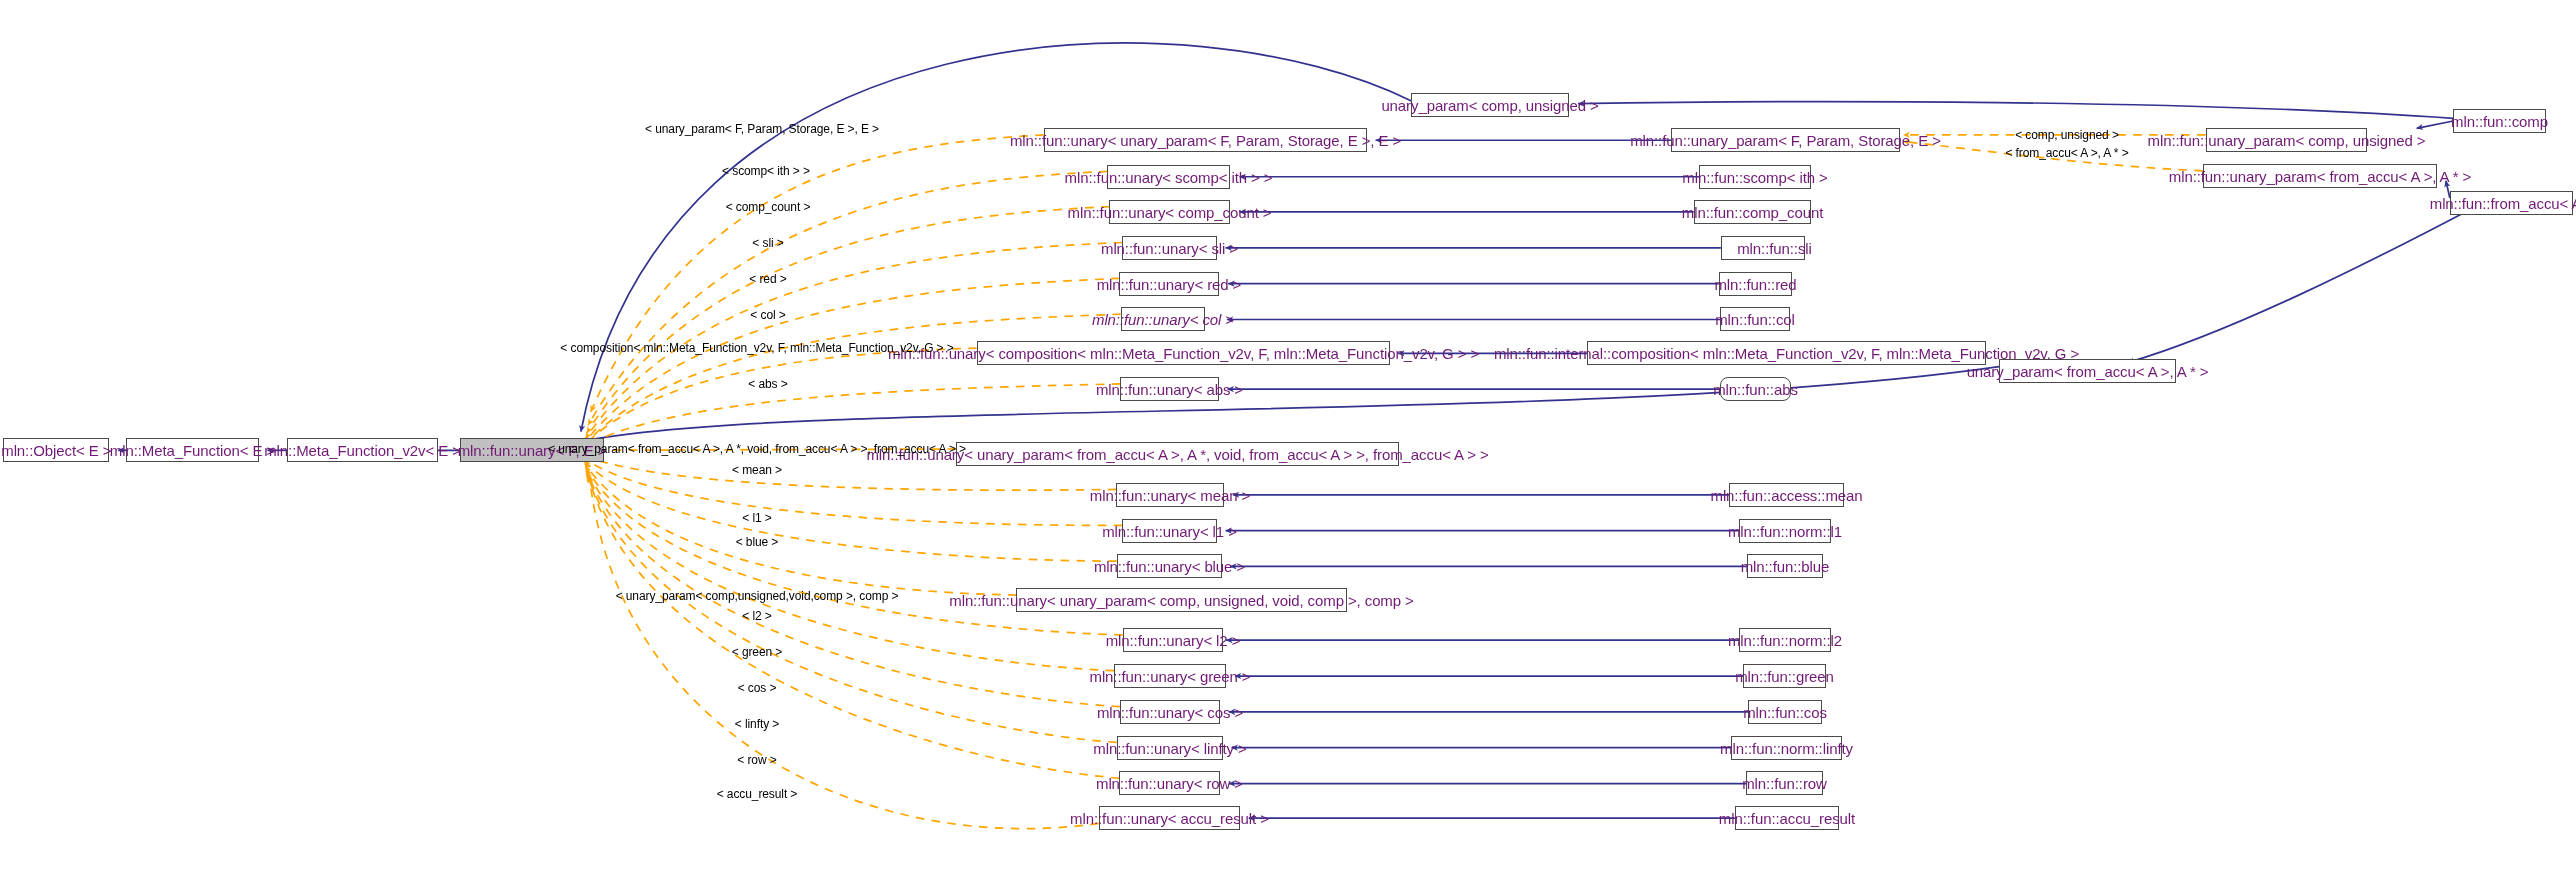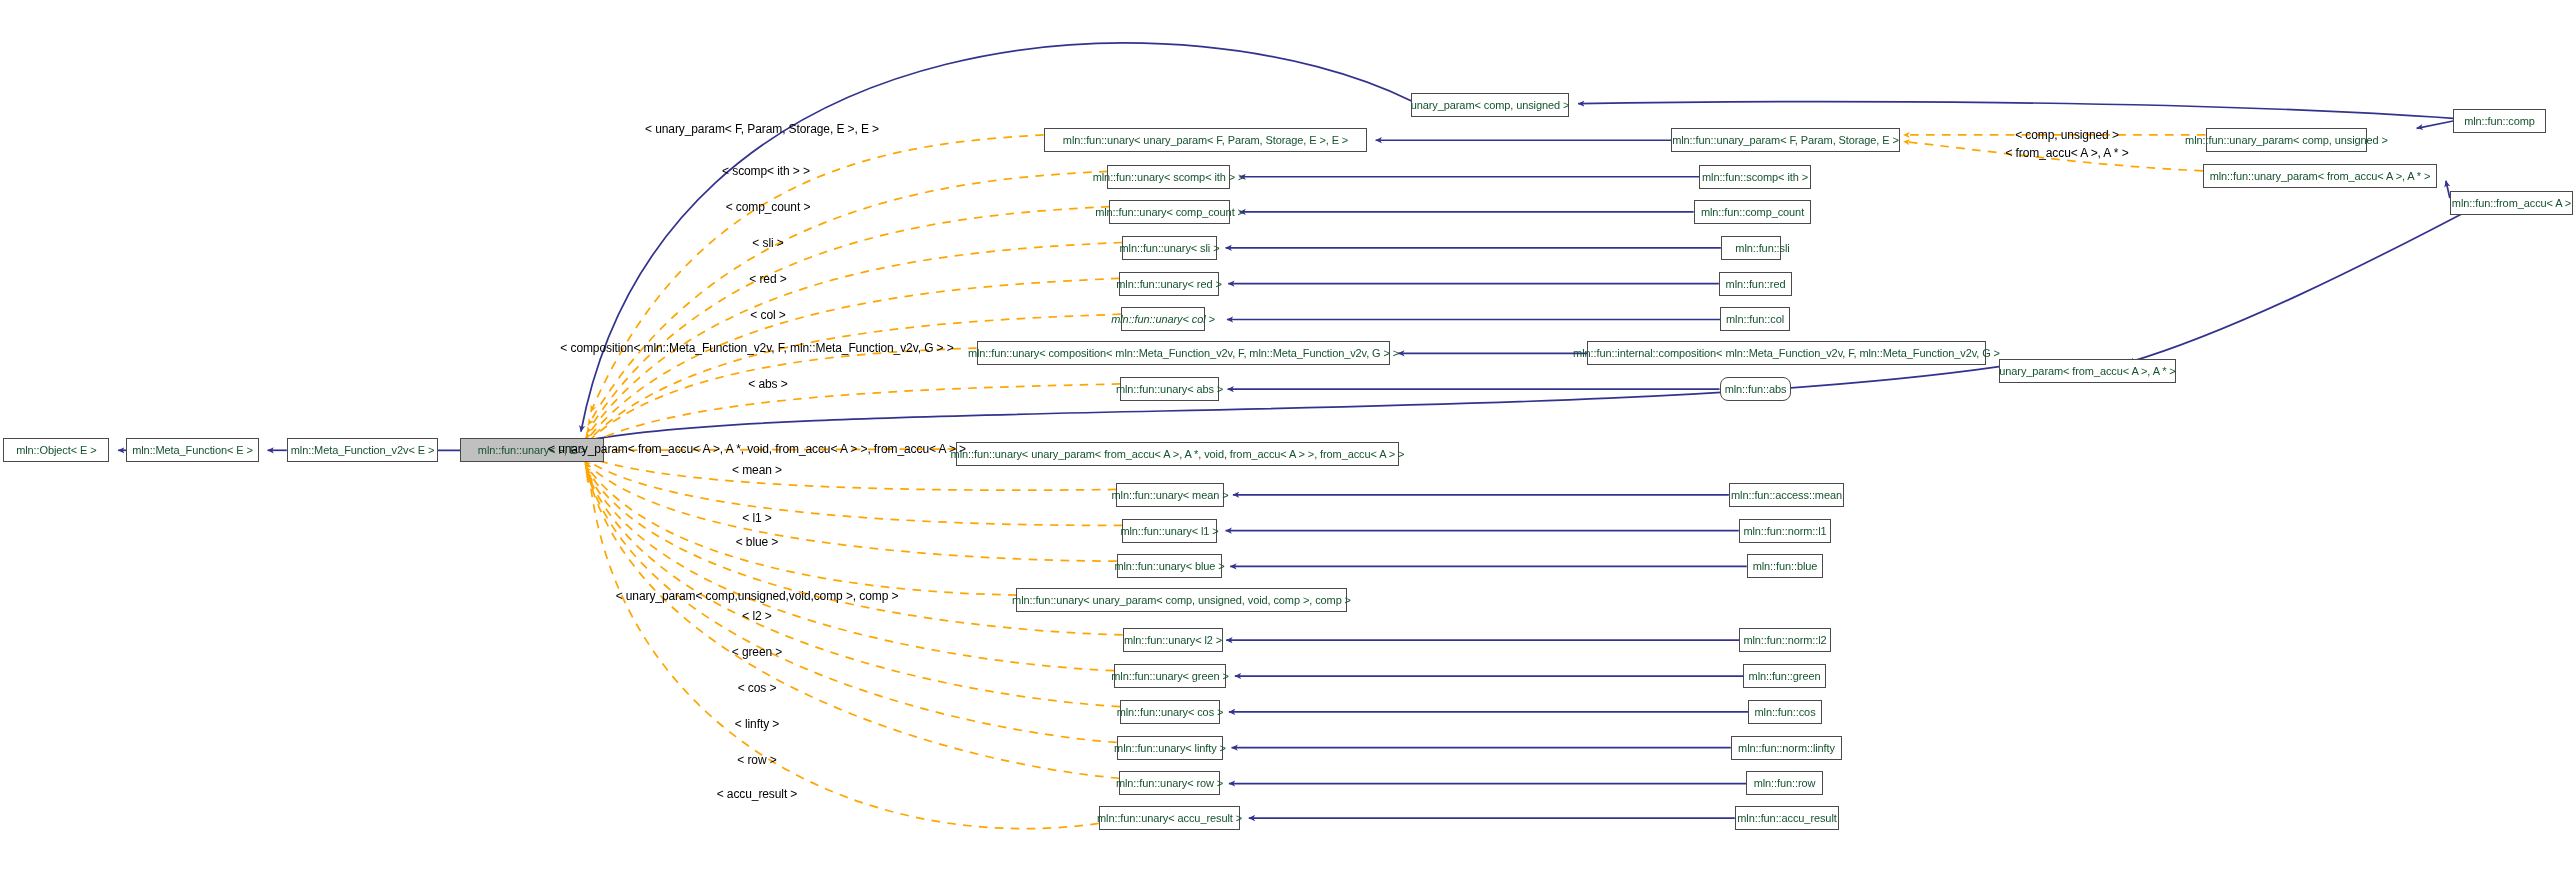--- a/index.html
+++ b/index.html
@@ -21,22 +21,22 @@
     top: 0;
     width: 2576px;
     height: 882px;
     pointer-events: none;
   }
   .node {
     position: absolute;
     box-sizing: border-box;
     border: 1.3px solid #4a4a4a;
     background: #ffffff;
-    color: #14532d;
-    font-size: 11px;
+    color: #701a75;
+    font-size: 15px;
     line-height: 1;
     white-space: nowrap;
     display: flex;
     align-items: center;
     justify-content: center;
     padding: 0 6px;
     height: 24px;
     letter-spacing: -0.1px;
   }
   .node.focus {
@@ -141,21 +141,21 @@
       <div class="node" style="left: 1671px; top: 128px; width: 229px;">mln::fun::unary_param&lt; F, Param, Storage, E &gt;</div>
       <div class="node" style="left: 2453px; top: 109px; width: 93px;">mln::fun::comp</div>
       <div class="node" style="left: 2206px; top: 128px; width: 161px;">mln::fun::unary_param&lt; comp, unsigned &gt;</div>
       <div class="node" style="left: 1107px; top: 165px; width: 123px;">mln::fun::unary&lt; scomp&lt; ith &gt; &gt;</div>
       <div class="node" style="left: 1699px; top: 165px; width: 112px;">mln::fun::scomp&lt; ith &gt;</div>
       <div class="node" style="left: 2203px; top: 164px; width: 234px;">mln::fun::unary_param&lt; from_accu&lt; A &gt;, A * &gt;</div>
       <div class="node" style="left: 2450px; top: 191px; width: 123px;">mln::fun::from_accu&lt; A &gt;</div>
       <div class="node" style="left: 1109px; top: 200px; width: 121px;">mln::fun::unary&lt; comp_count &gt;</div>
       <div class="node" style="left: 1694px; top: 200px; width: 117px;">mln::fun::comp_count</div>
       <div class="node" style="left: 1122px; top: 236px; width: 95px;">mln::fun::unary&lt; sli &gt;</div>
-      <div class="node" style="left: 1721px; top: 236px; width: 60px; padding-left: 29px;">mln::fun::sli</div>
+      <div class="node" style="left: 1721px; top: 236px; width: 84px; padding-left: 29px;">mln::fun::sli</div>
       <div class="node" style="left: 1119px; top: 272px; width: 100px;">mln::fun::unary&lt; red &gt;</div>
       <div class="node" style="left: 1719px; top: 272px; width: 73px;">mln::fun::red</div>
       <div class="node" style="left: 1121px; top: 307px; width: 84px; font-style: italic;">mln::fun::unary&lt; col &gt;</div>
       <div class="node" style="left: 1720px; top: 307px; width: 70px;">mln::fun::col</div>
       <div class="node" style="left: 977px; top: 341px; width: 413px;">mln::fun::unary&lt; composition&lt; mln::Meta_Function_v2v, F, mln::Meta_Function_v2v, G &gt; &gt;</div>
       <div class="node" style="left: 1587px; top: 341px; width: 399px;">mln::fun::internal::composition&lt; mln::Meta_Function_v2v, F, mln::Meta_Function_v2v, G &gt;</div>
       <div class="node" style="left: 1999px; top: 359px; width: 177px;">unary_param&lt; from_accu&lt; A &gt;, A * &gt;</div>
       <div class="node" style="left: 1120px; top: 377px; width: 99px;">mln::fun::unary&lt; abs &gt;</div>
       <div class="node" style="left: 1720px; top: 377px; width: 71px; border-radius: 8px;">mln::fun::abs</div>
       <div class="node" style="left: 956px; top: 442px; width: 443px;">mln::fun::unary&lt; unary_param&lt; from_accu&lt; A &gt;, A *, void, from_accu&lt; A &gt; &gt;, from_accu&lt; A &gt; &gt;</div>

